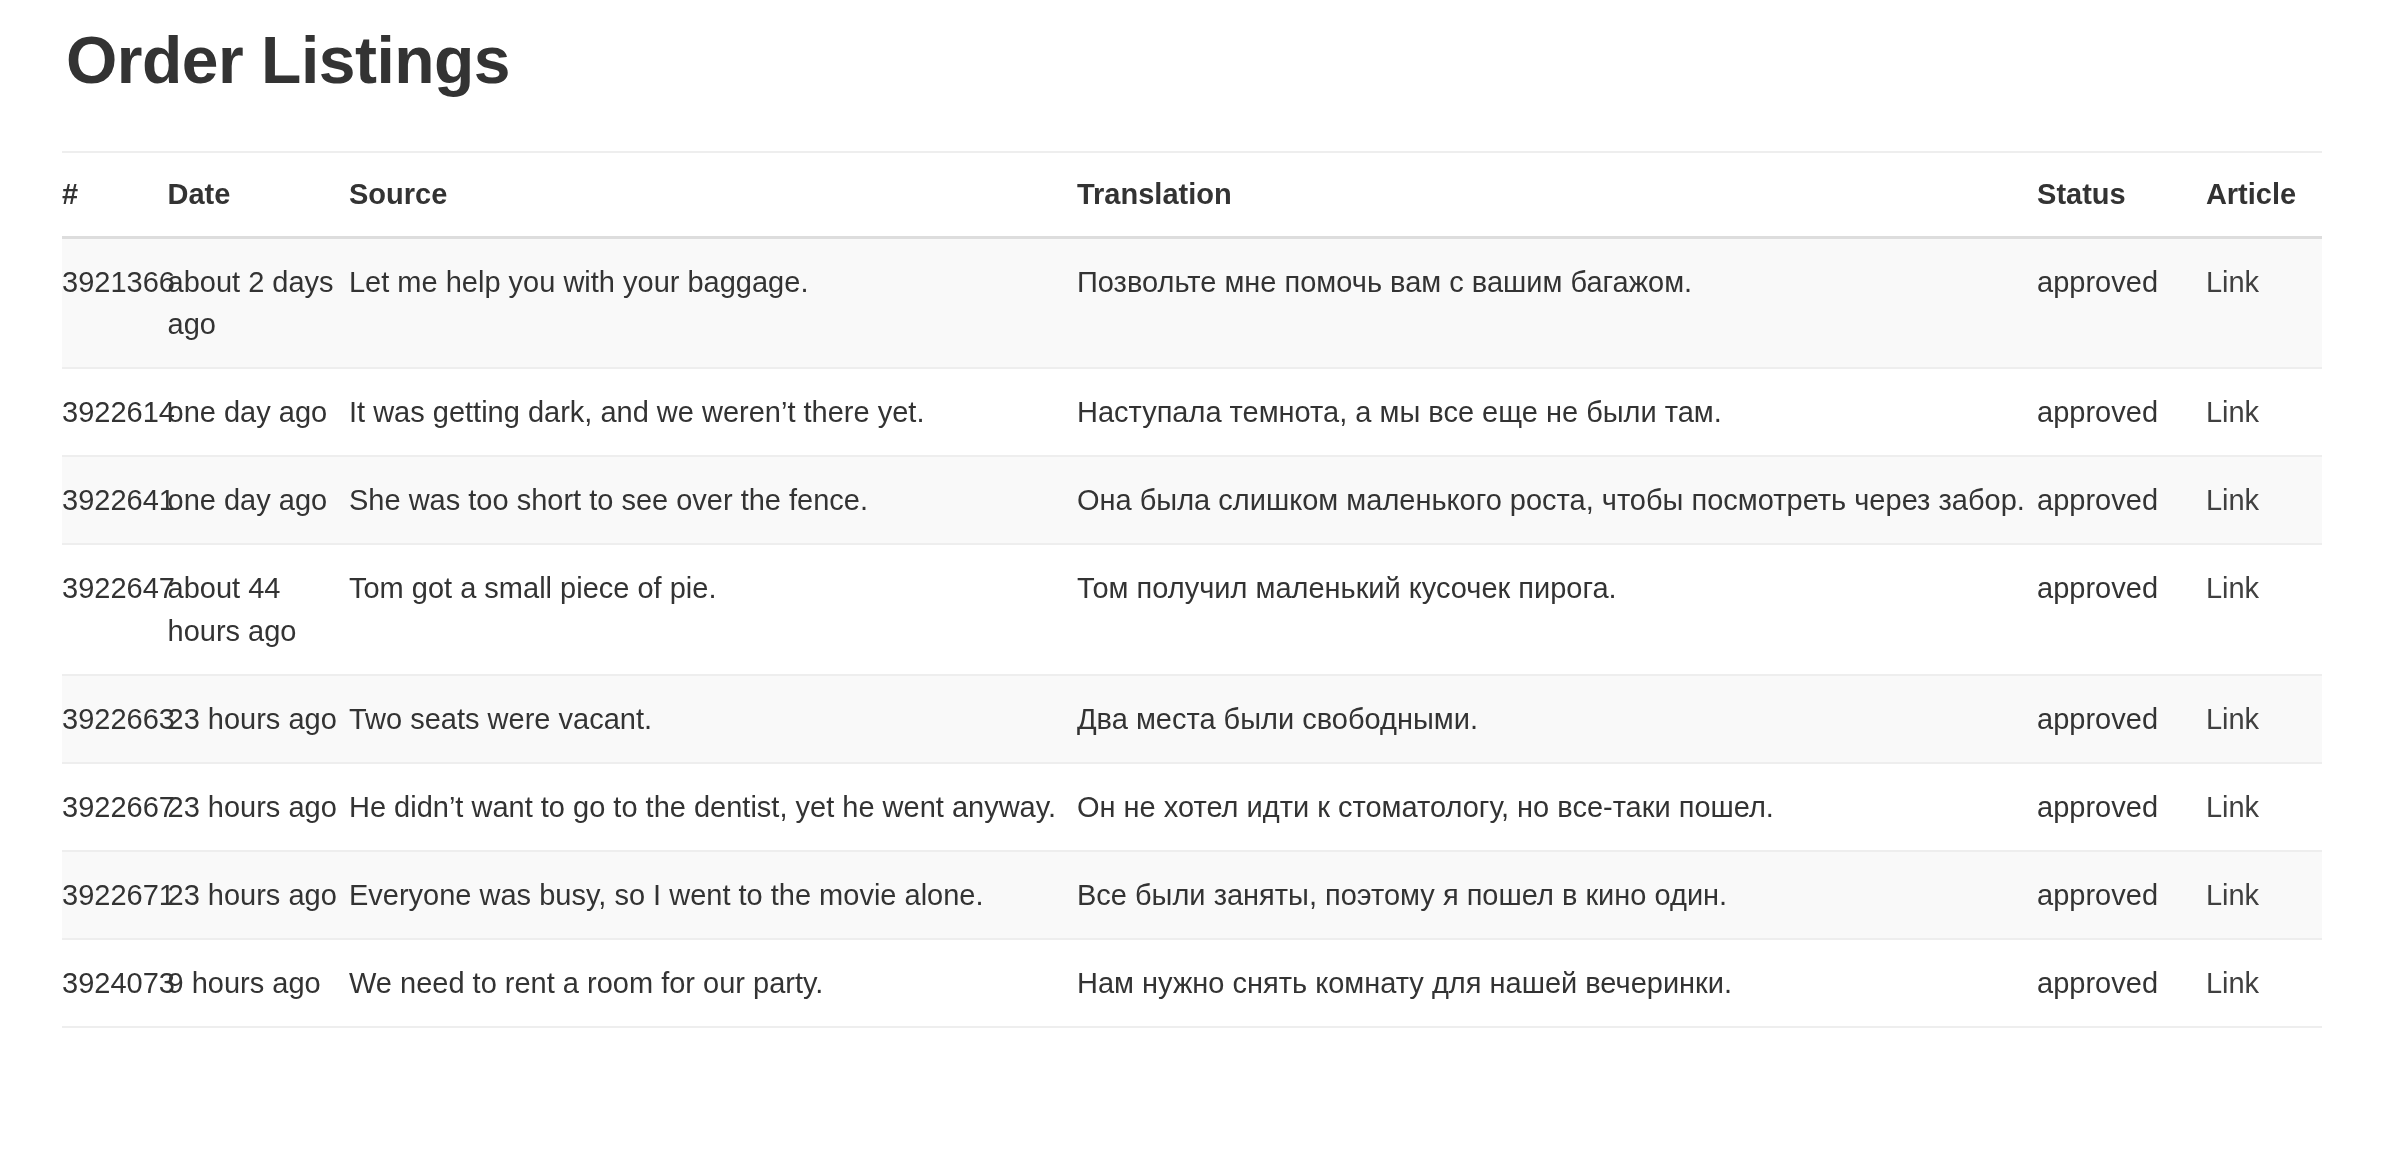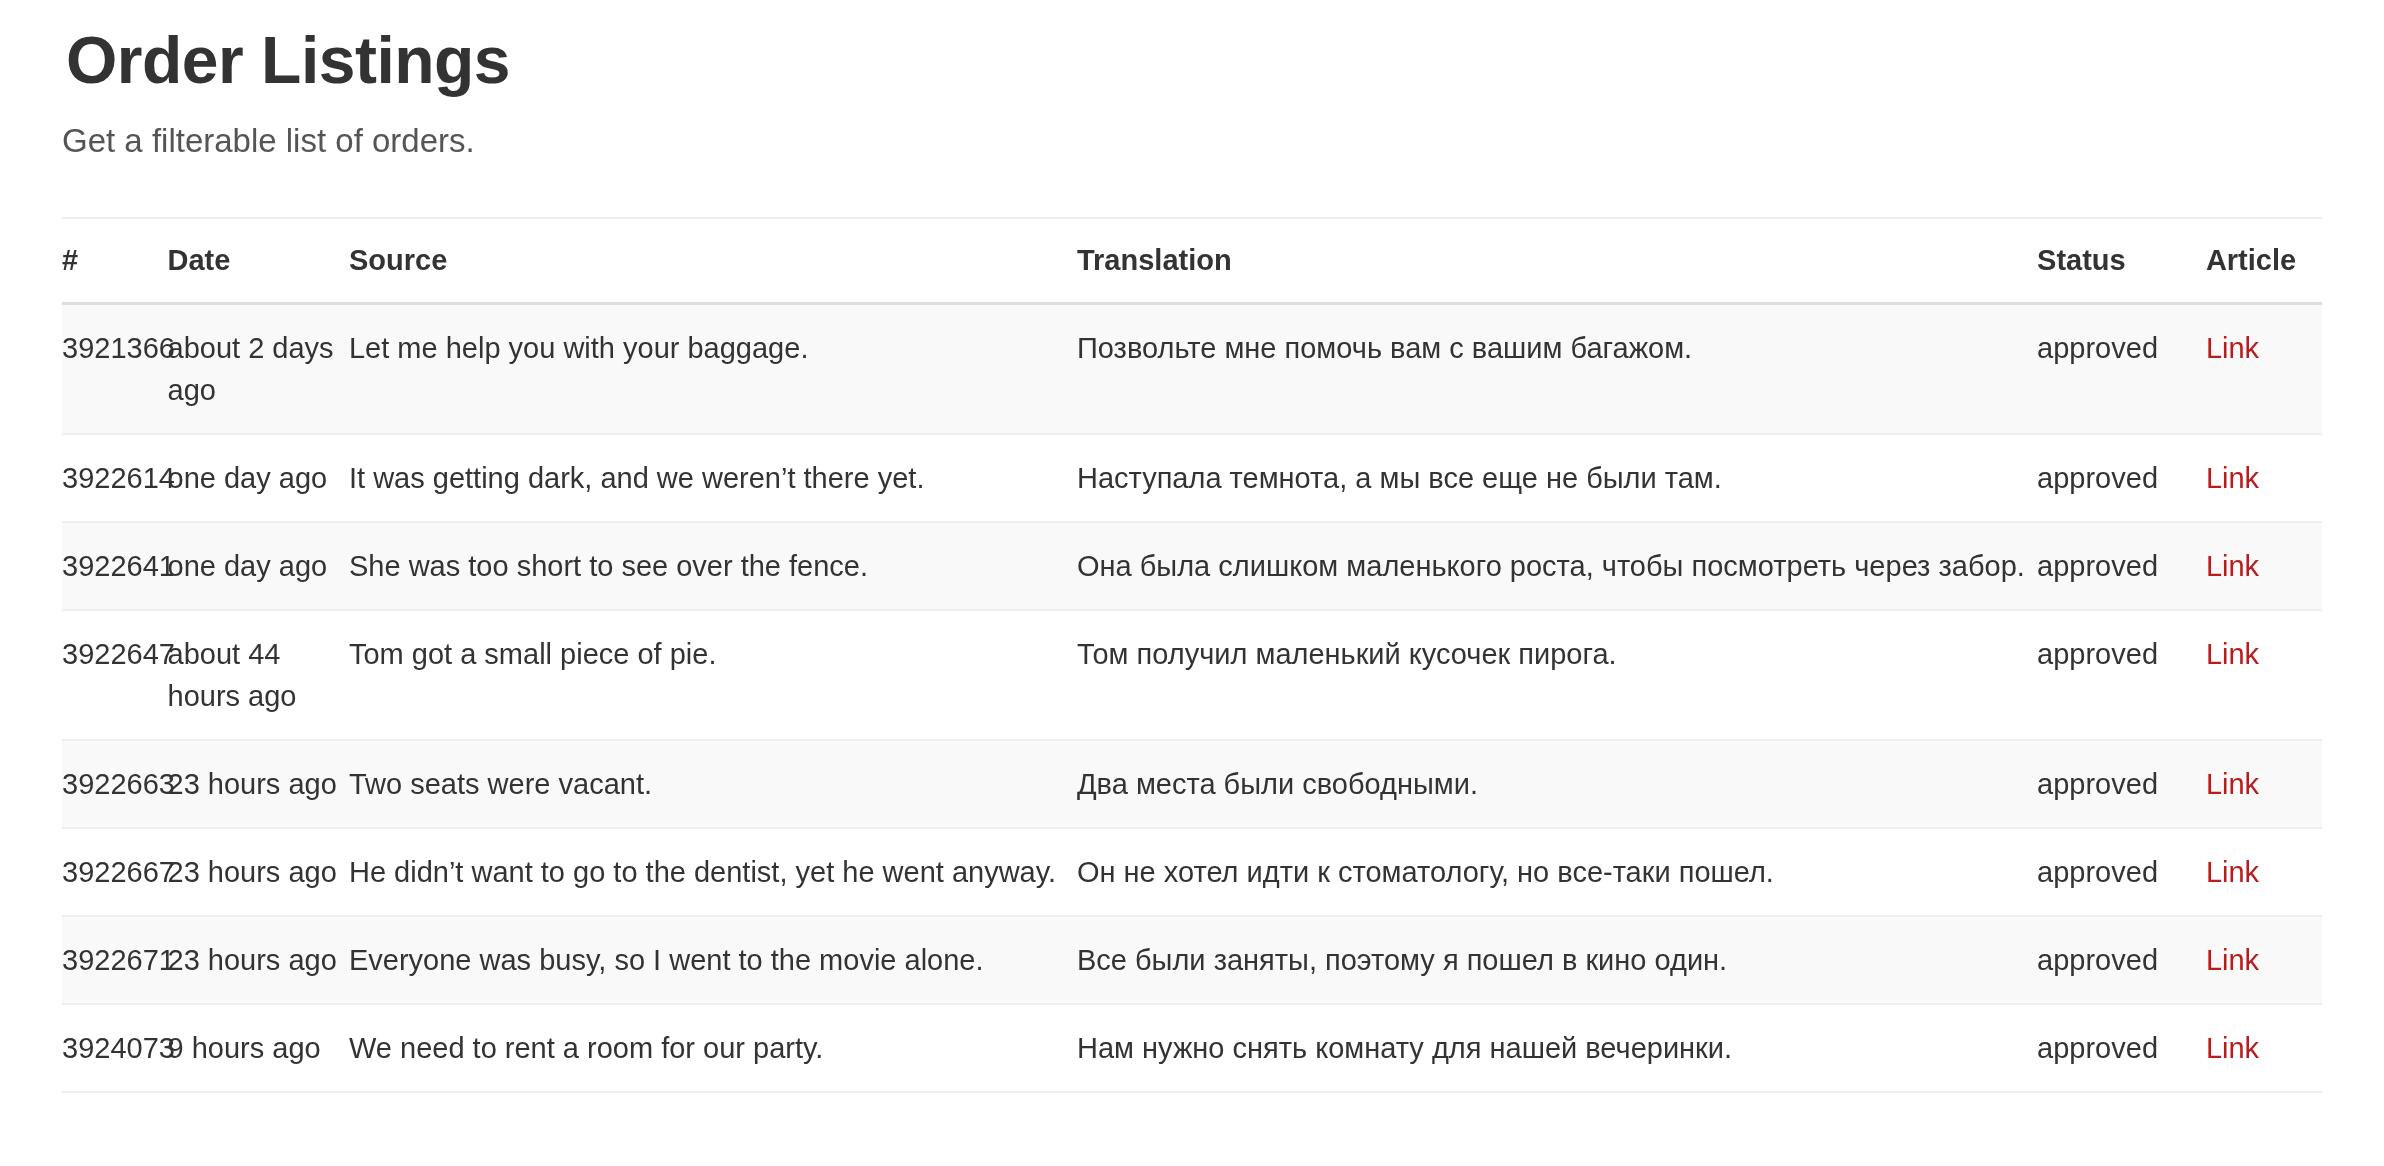--- a/index.html
+++ b/index.html
@@ -92,33 +92,32 @@
   th.h-id, td.d-id           { padding-right: 24px; }
   th.h-date, td.d-date       { padding-right: 28px; }
   th.h-src, td.d-src         { padding-right: 28px; }
   th.h-trans, td.d-trans     { padding-right: 28px; }
   th.h-status, td.d-status   { padding-right: 28px; }
 
   td.d-id { white-space: nowrap; }
   td.d-status { white-space: nowrap; margin-left: 13px; }
 
   a.article-link {
-    color: #b91c1c;
+    color: #404040;
     text-decoration: none;
     cursor: pointer;
   }
 </style>
 </head>
 <body>
 
 <div class="page">
 
   <div class="page-header">
     <h1 class="page-title">Order Listings</h1>
-    <p class="page-subtitle">Get a filterable list of orders.</p>
   </div>
 
   <div class="table-wrap">
     <table class="listing">
       <colgroup>
         <col class="c-id">
         <col class="c-date">
         <col class="c-src">
         <col class="c-spacer1">
         <col class="c-trans">

